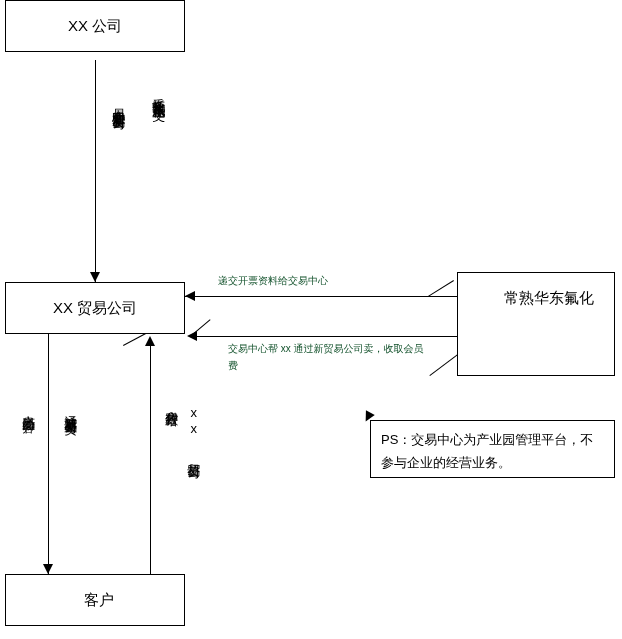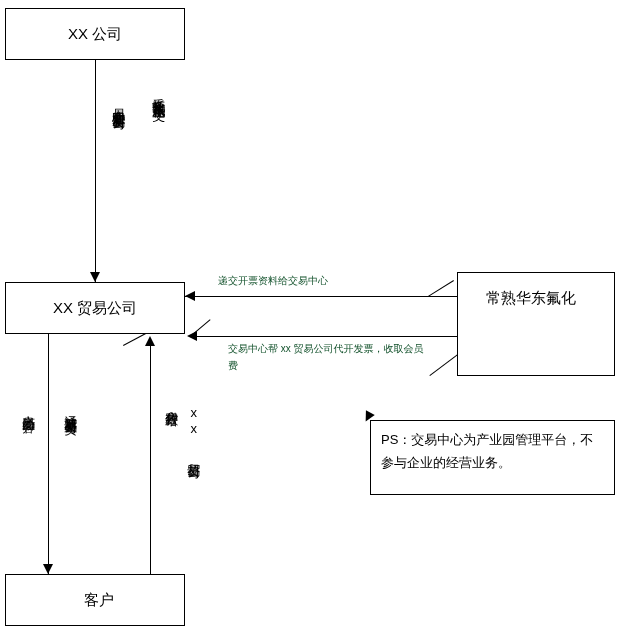--- a/index.html
+++ b/index.html
@@ -31,22 +31,22 @@
   }
   .box.multiline {
     display: block;
     padding: 8px 10px;
     font-size: 13px;
     text-align: left;
     line-height: 1.75;
   }
   .box.center-multiline {
     display: block;
-    padding: 10px 28px;
-    text-align: left;
+    padding: 10px 20px;
+    text-align: right;
     line-height: 2.0;
   }
   .edge {
     position: absolute;
     background: #000000;
     z-index: 1;
   }
   .hline { height: 1px; }
   .vline { width: 1px; }
   .label-h {
@@ -95,54 +95,54 @@
     background: #000000;
     transform-origin: 0 0;
     z-index: 2;
   }
 </style>
 </head>
 <body>
 
 <div id="canvas">
 
-  <div class="box" style="left:5px; top:8px; width:180px; height:52px;">
+  <div class="box" style="left:5px; top:0; width:180px; height:52px;">
     <span>XX 公司</span>
   </div>
 
   <div class="box" style="left:5px; top:282px; width:180px; height:52px;">
     <span>XX 贸易公司</span>
   </div>
 
   <div class="box center-multiline" style="left:457px; top:272px; width:158px; height:104px;">
     <span style="display:block;">常熟华东氟化</span>
   </div>
 
-  <div class="box multiline" style="left:370px; top:420px; width:245px; height:75px;">
+  <div class="box multiline" style="left:370px; top:420px; width:245px; height:58px;">
     <span>PS：交易中心为产业园管理平台，不参与企业的经营业务。</span>
   </div>
 
   <div class="box" style="left:5px; top:574px; width:180px; height:52px;padding-left:8px;">
     <span>客户</span>
   </div>
 
   <div class="edge vline" style="left:95px; top:60px; height:222px;"></div>
   <div class="arrow arrow-down" style="left:90px; top:272px;"></div>
   <div class="label-v" style="left:150px; top:88px; height:200px;">委托常熟华东氟化工交</div>
   <div class="label-v" style="left:110px; top:98px; height:195px;">易中心注册新贸易公司</div>
 
   <div class="edge hline" style="left:185px; top:296px; width:272px;"></div>
   <div class="arrow arrow-left" style="left:185px; top:291px;"></div>
   <div class="diag" style="left:428px; top:296px; width:30px; transform:rotate(-32deg);"></div>
   <div class="label-h" style="left:218px; top:272px;">递交开票资料给交易中心</div>
 
   <div class="edge hline" style="left:190px; top:336px; width:267px;"></div>
   <div class="arrow arrow-left" style="left:187px; top:331px;"></div>
   <div class="diag" style="left:190px; top:336px; width:26px; transform:rotate(-40deg);"></div>
-  <div class="label-h wrap" style="left:228px; top:340px; width:205px;">交易中心帮 xx 贸易公司代开发票，收取会员费</div>
+  <div class="label-h wrap" style="left:228px; top:340px; width:205px;">交易中心帮 xx 通过新贸易公司卖，收取会员费</div>
 
   <div class="diag" style="left:368px; top:376px; width:62px; transform:rotate(143deg); transform-origin:100% 0;"></div>
   <div class="arrow arrow-down" style="left:363px; top:412px; transform:rotate(28deg);"></div>
 
   <div class="edge vline" style="left:48px; top:334px; height:240px;"></div>
   <div class="arrow arrow-down" style="left:43px; top:564px;"></div>
   <div class="label-v" style="left:20px; top:405px; height:110px;">出产品给客户</div>
   <div class="label-v" style="left:62px; top:405px; height:140px;">通过新贸易公司卖</div>
 
   <div class="edge vline" style="left:150px; top:345px; height:230px;"></div>

